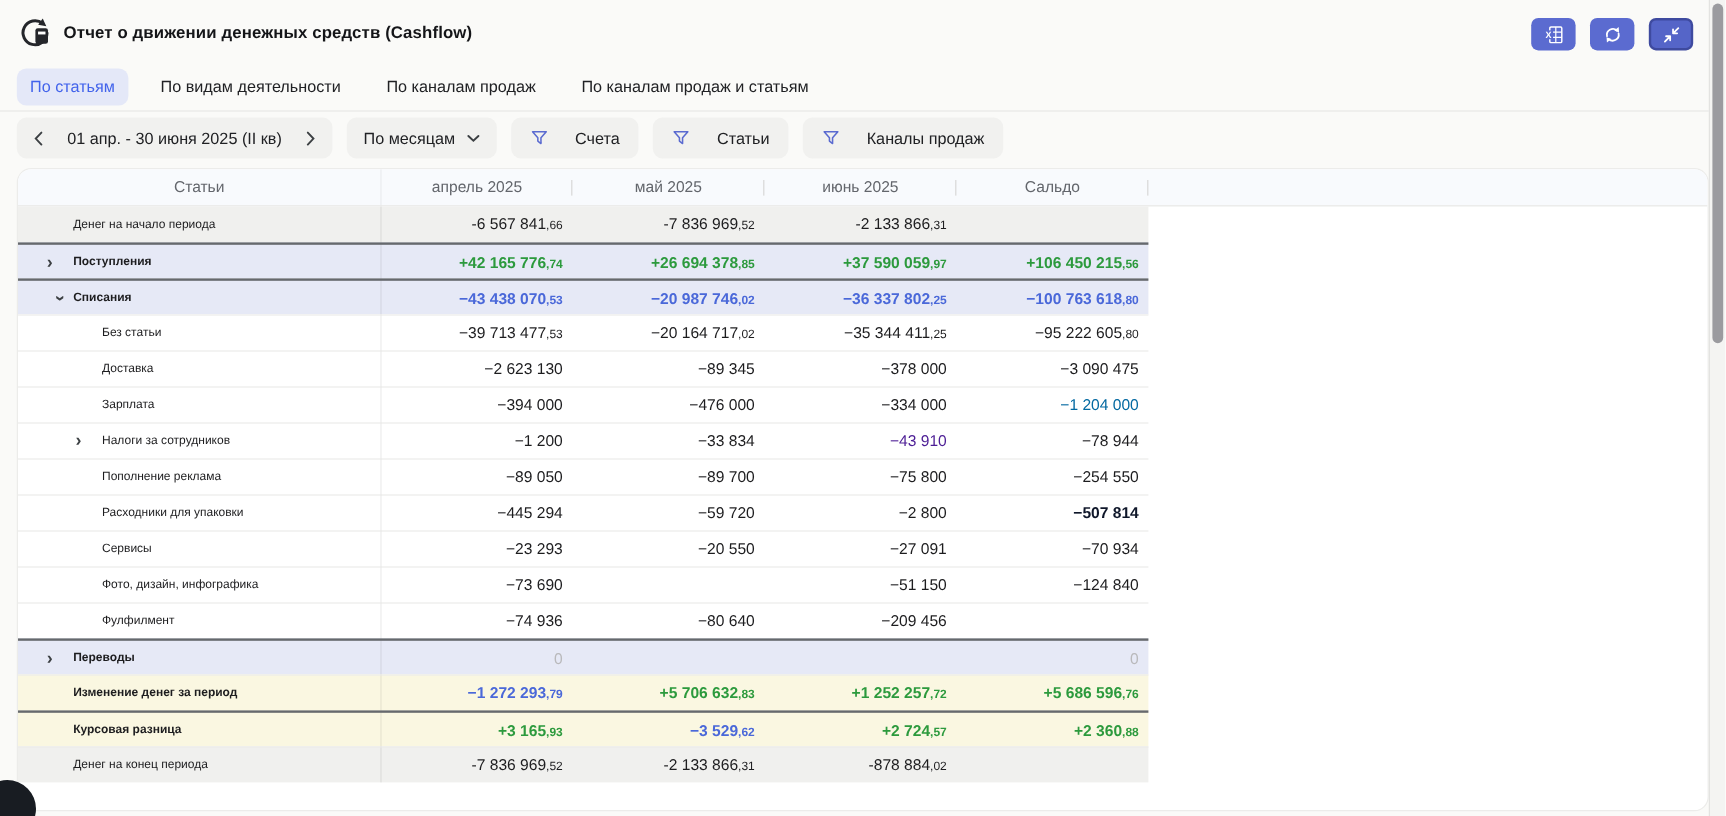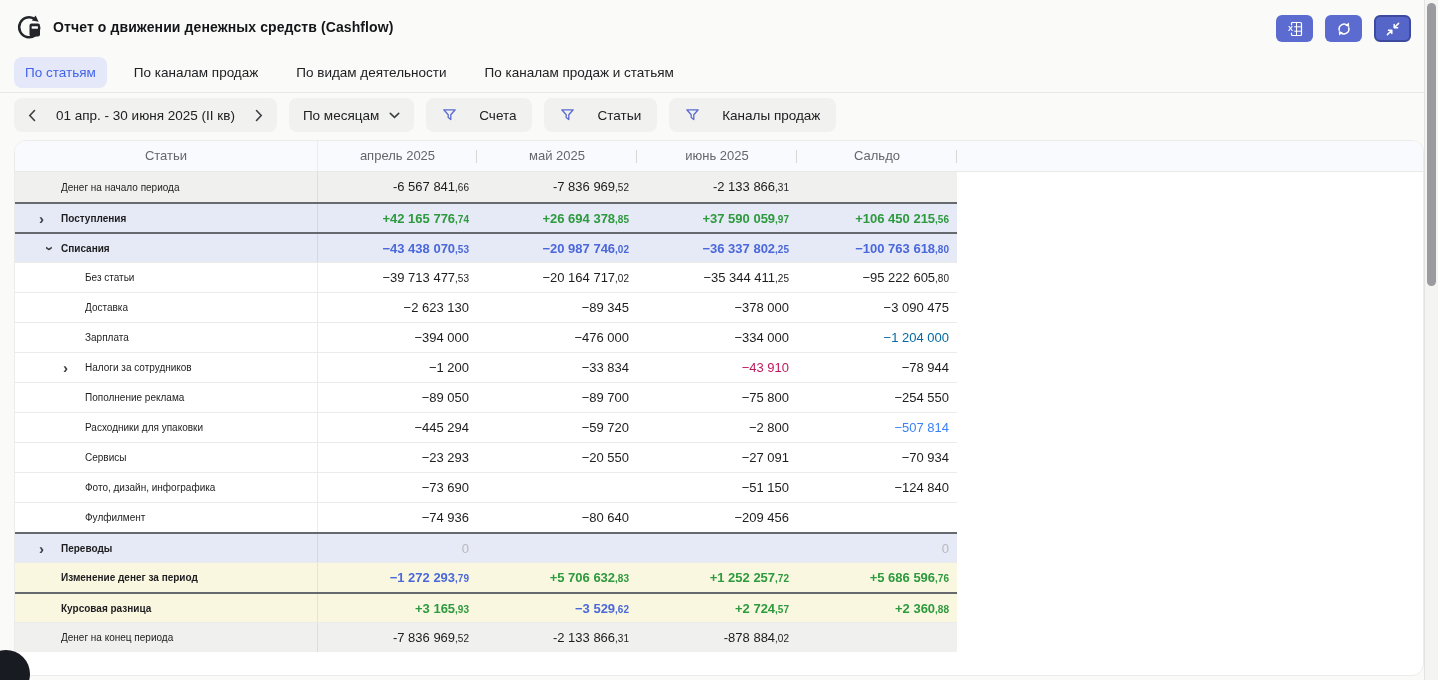--- a/index.html
+++ b/index.html
@@ -106,22 +106,22 @@
             <path d="M13.6 2.4 L9.2 6.8 M9.2 6.8 L12.6 6.8 M9.2 6.8 L9.2 3.4"></path>
             <path d="M2.4 13.6 L6.8 9.2 M6.8 9.2 L3.4 9.2 M6.8 9.2 L6.8 12.6"></path>
           </g>
         </svg>
       </span>
     </button>
   </div>
 
   <div class="tabs">
     <div class="tab active">По статьям</div>
+    <div class="tab">По видам деятельности</div>
     <div class="tab">По каналам продаж</div>
-    <div class="tab">По видам деятельности</div>
     <div class="tab">По каналам продаж и статьям</div>
   </div>
   <div class="tabs-divider"></div>
 
   <div class="filters">
     <div class="pill period">
       <span class="navchev">
         <svg width="8" height="13" viewBox="0 0 8 13">
             <polyline points="6.5,1.5 1.8,6.5 6.5,11.5" fill="none" stroke="#3c4043" stroke-width="1.6" stroke-linecap="round"></polyline>
           </svg>
@@ -240,21 +240,21 @@
           <div class="c-val w5" style="color: #0369a1;"><span class="int">−1 204 000</span></div>
         </div>
         <div class="trow sep-light">
           <div class="c-label">
             <span class="ind"></span>
             <span class="chev">›</span>
             <span class="lab">Налоги за сотрудников</span>
           </div>
           <div class="c-val w2" style="color: rgb(29, 29, 31);"><span class="int">−1 200</span></div>
           <div class="c-val w3" style="color: rgb(29, 29, 31);"><span class="int">−33 834</span></div>
-          <div class="c-val w4" style="color: #be185d;"><span class="int">−43 910</span></div>
+          <div class="c-val w4" style="color: #4c1d95;"><span class="int">−43 910</span></div>
           <div class="c-val w5" style="color: rgb(29, 29, 31);"><span class="int">−78 944</span></div>
         </div>
         <div class="trow sep-light">
           <div class="c-label">
             <span class="ind"></span>
             <span class="chev"></span>
             <span class="lab">Пополнение реклама</span>
           </div>
           <div class="c-val w2" style="color: rgb(29, 29, 31);"><span class="int">−89 050</span></div>
           <div class="c-val w3" style="color: rgb(29, 29, 31);"><span class="int">−89 700</span></div>
@@ -263,21 +263,21 @@
         </div>
         <div class="trow sep-light">
           <div class="c-label">
             <span class="ind"></span>
             <span class="chev"></span>
             <span class="lab">Расходники для упаковки</span>
           </div>
           <div class="c-val w2" style="color: rgb(29, 29, 31);"><span class="int">−445 294</span></div>
           <div class="c-val w3" style="color: rgb(29, 29, 31);"><span class="int">−59 720</span></div>
           <div class="c-val w4" style="color: rgb(29, 29, 31);"><span class="int">−2 800</span></div>
-          <div class="c-val w5" style="color: #3b82f6;"><span class="int">−507 814</span></div>
+          <div class="c-val w5" style="color: #0f172a; font-weight: bold;"><span class="int">−507 814</span></div>
         </div>
         <div class="trow sep-light">
           <div class="c-label">
             <span class="ind"></span>
             <span class="chev"></span>
             <span class="lab">Сервисы</span>
           </div>
           <div class="c-val w2" style="color: rgb(29, 29, 31);"><span class="int">−23 293</span></div>
           <div class="c-val w3" style="color: rgb(29, 29, 31);"><span class="int">−20 550</span></div>
           <div class="c-val w4" style="color: rgb(29, 29, 31);"><span class="int">−27 091</span></div>

